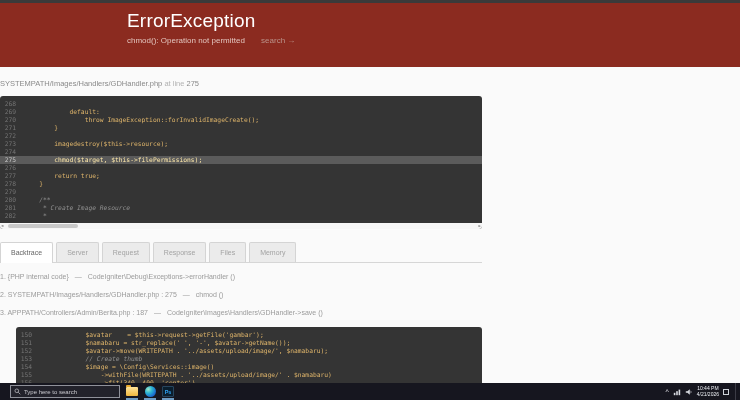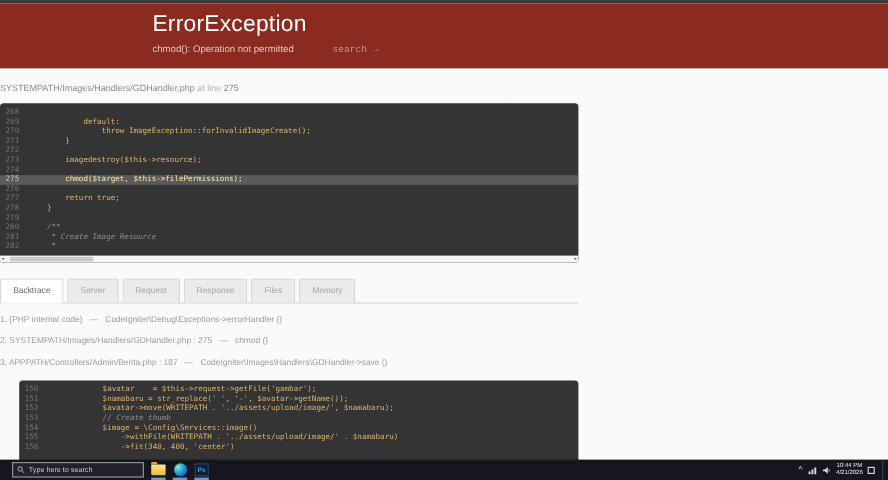--- a/index.html
+++ b/index.html
@@ -4,25 +4,25 @@
 <style>
   * { margin:0; padding:0; box-sizing:border-box; }
   html,body { background:#000; }
   .screen {
     position:relative; width:740px; height:400px; overflow:hidden;
     background:#fafafa; font-family:"Liberation Sans", sans-serif;
   }
   .chrome-strip { height:3px; background:#3a3a3a; }
 
   
-  .header { background:#8b2b20; height:54px; padding:7px 0 0 127px; }
+  .header { background:#8b2b20; height:64px; padding:7px 0 0 127px; }
   .header h1 { color:#ffffff; font-size:19px; font-weight:400; letter-spacing:.2px; }
   .header .subline { margin-top:4px; font-size:8px; }
   .header .msg { color:#e3c6bf;text-align:right; }
-  .header .search { color:#bb938a; text-decoration:none; margin-left:30px;font-family:Liberation Mono, monospace; }
+  .header .search { color:#bb938a; text-decoration:none; margin-left:14px; }
 
   
   .container { width:482px; }
   .source-path { margin-top:12px; font-size:7.5px; color:#8a8a8a; }
   .source-path .atline { color:#b3b3b3; }
 
   .code-block {
     background:#343434; border-radius:3px; margin-top:8px;
     font-family:"DejaVu Sans Mono", monospace; font-size:6.3px; line-height:8px;
     padding-top:4px; overflow:hidden; position:relative;

